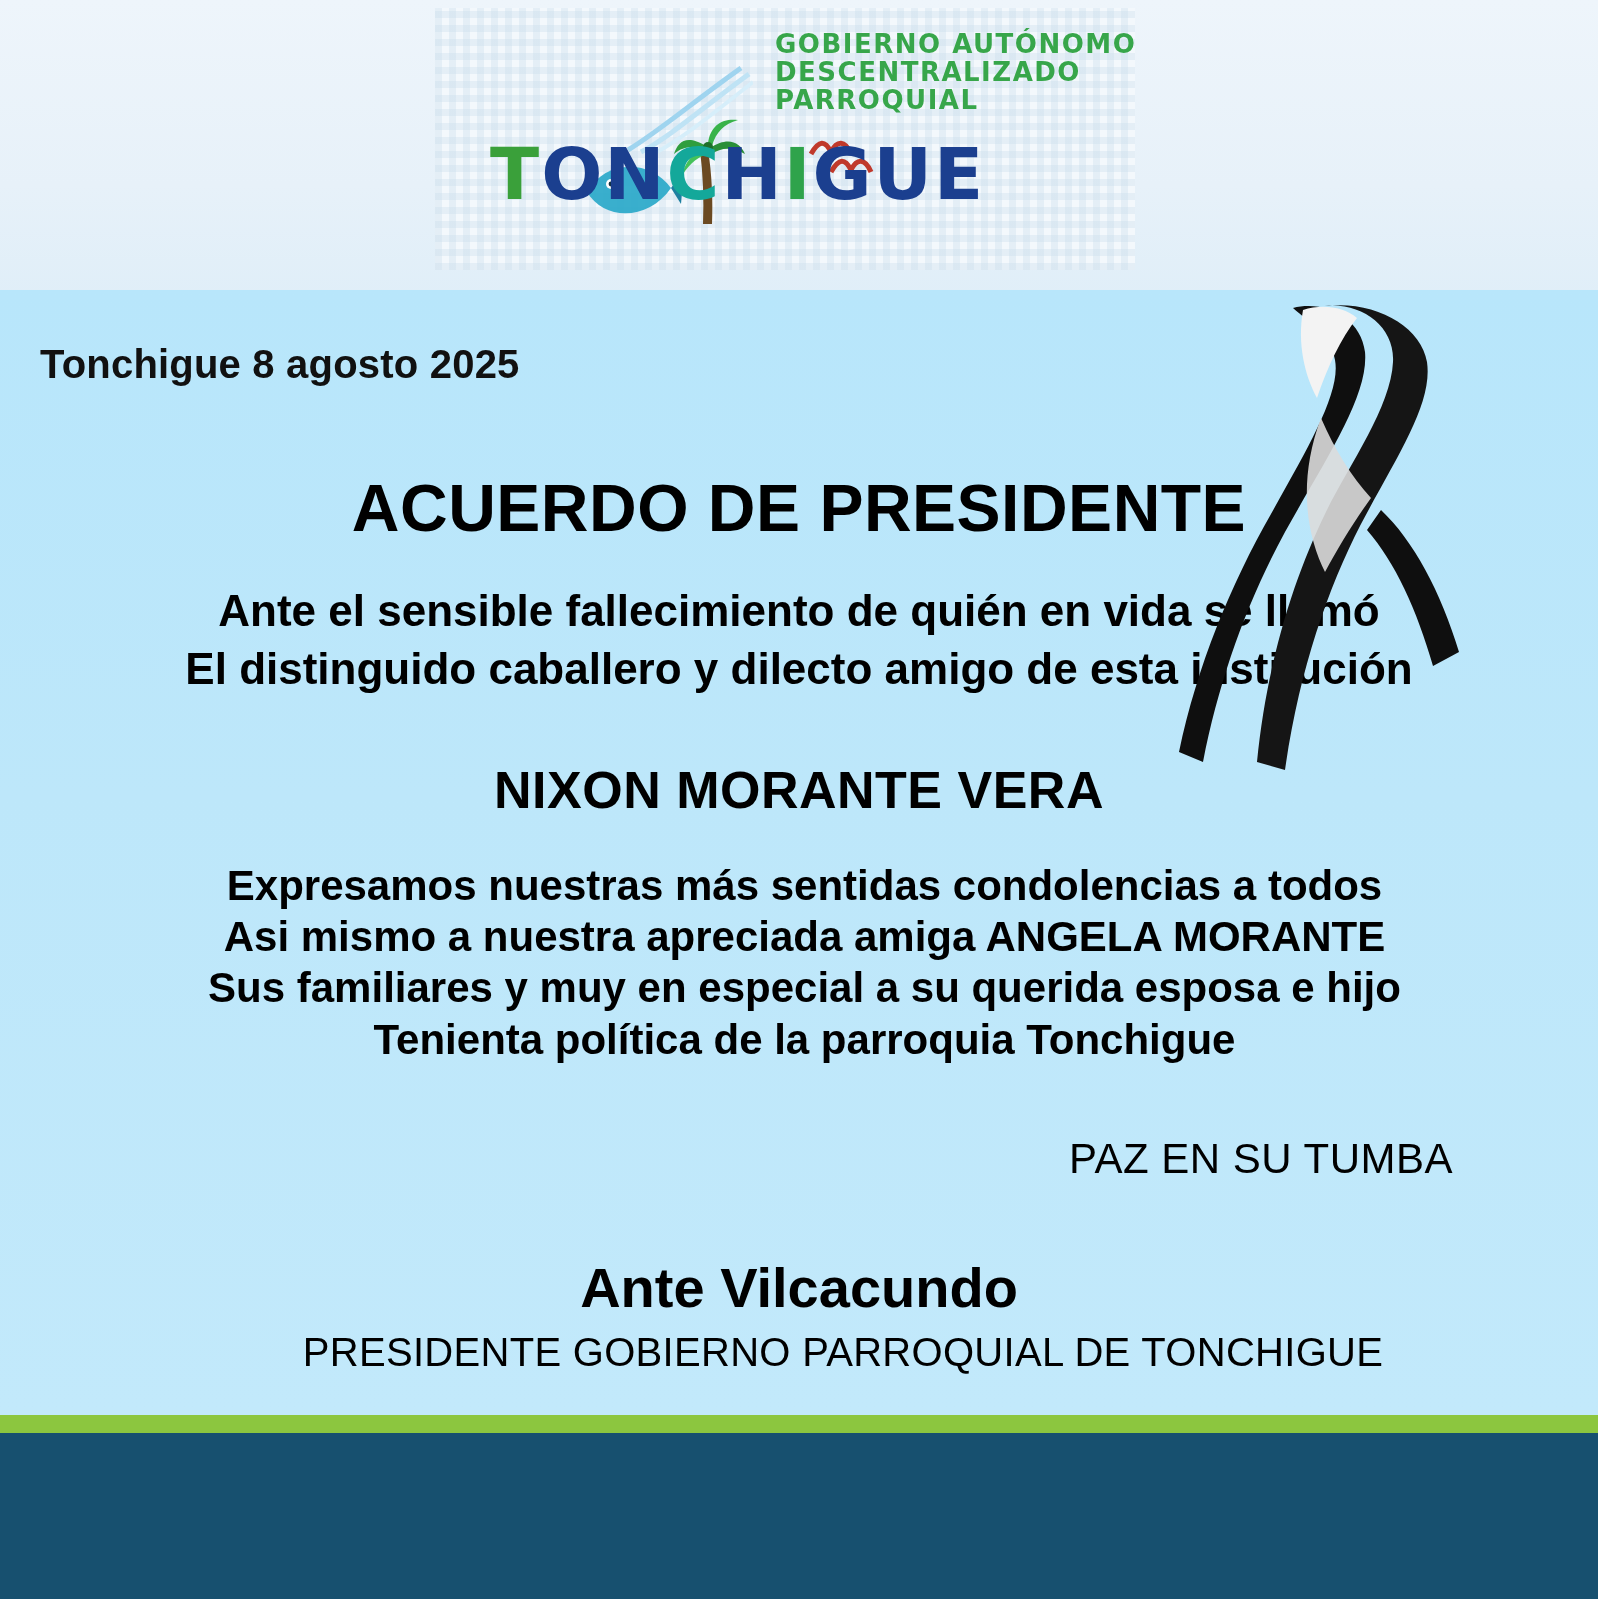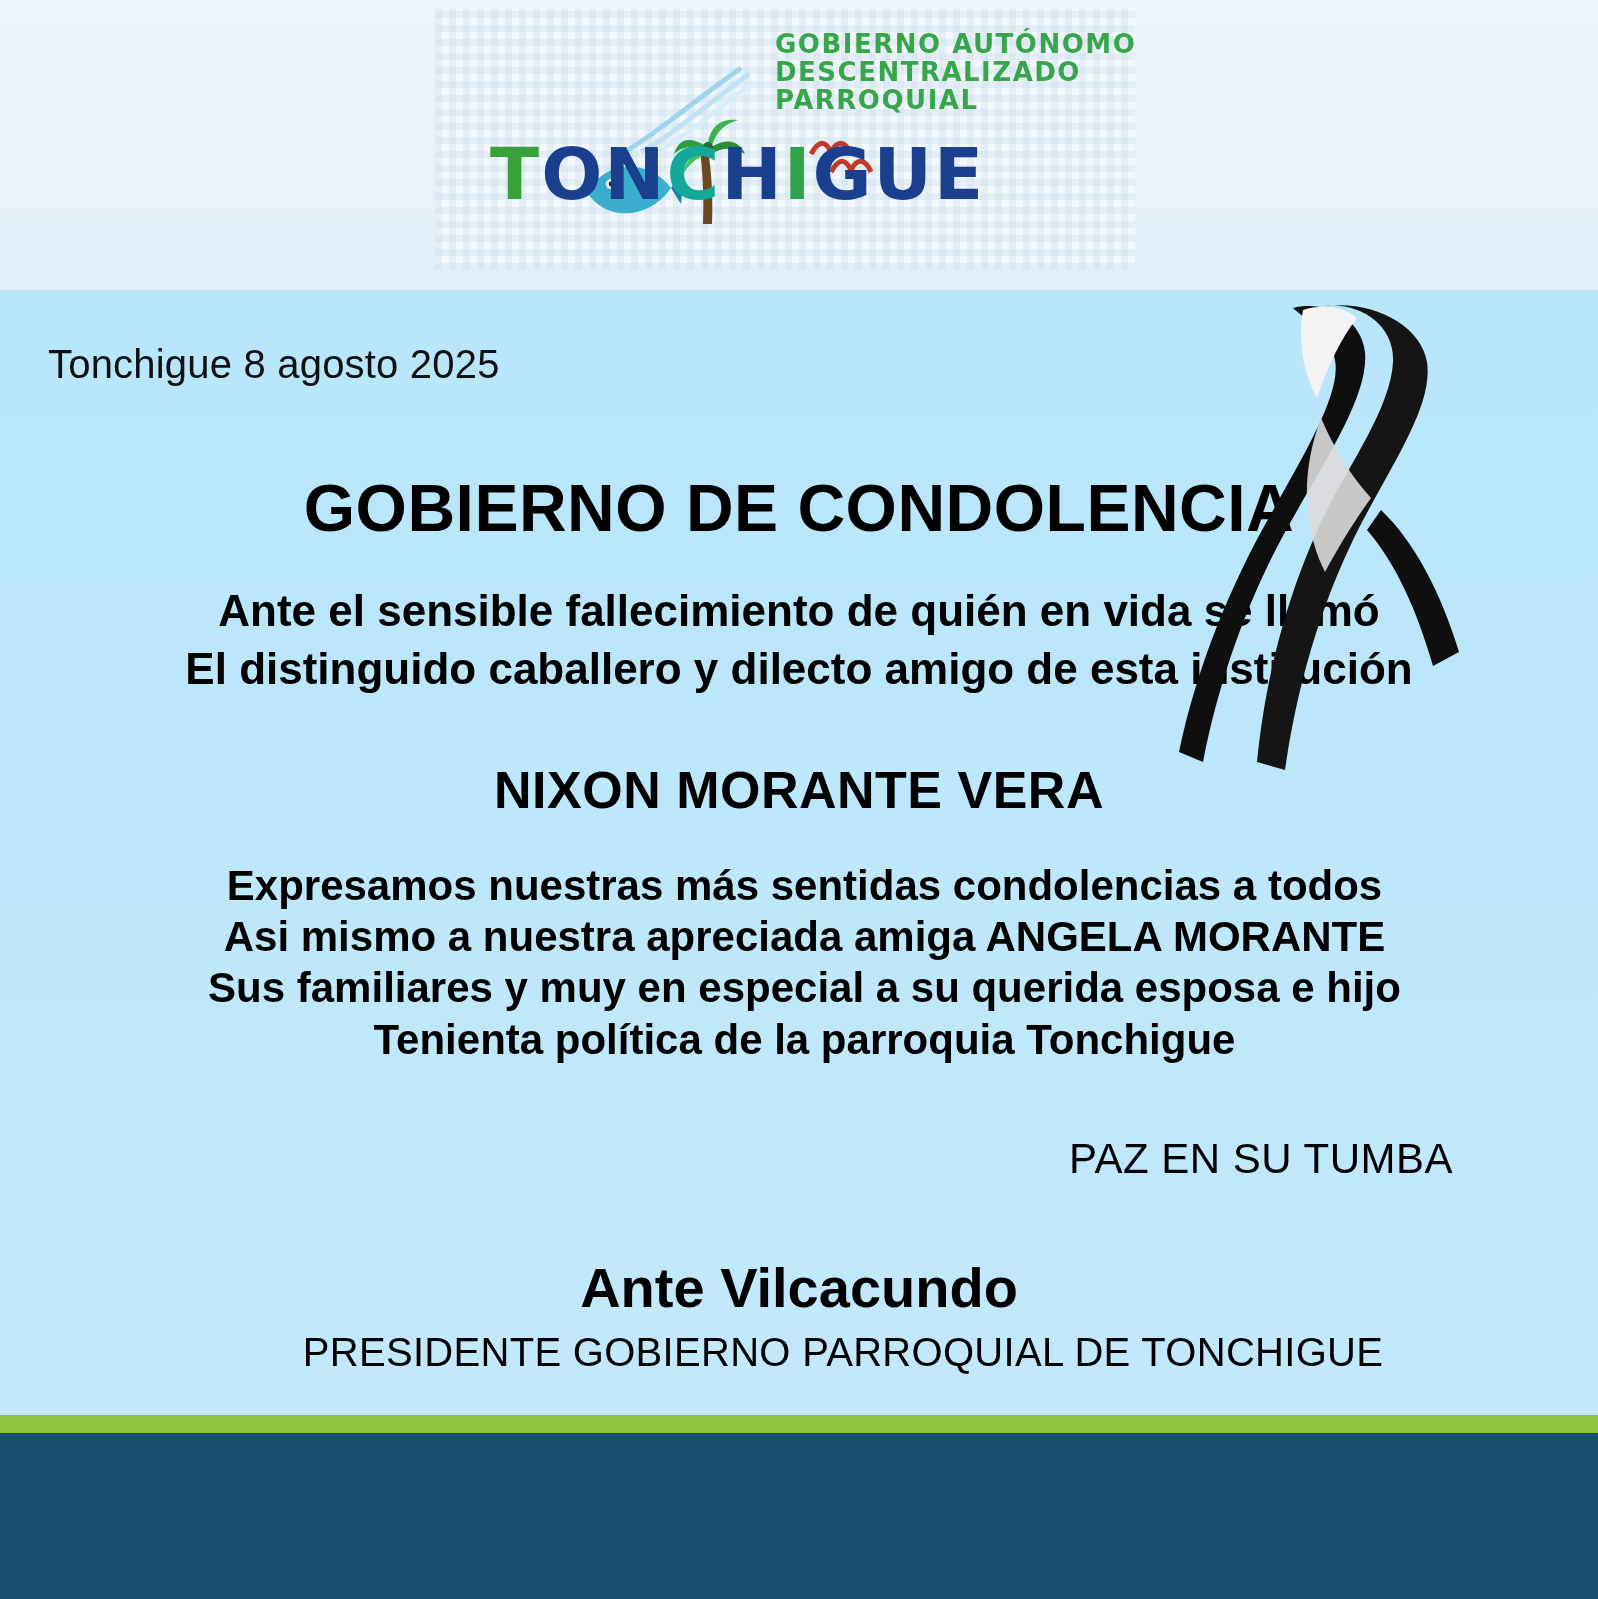--- a/index.html
+++ b/index.html
@@ -120,25 +120,25 @@
     position: absolute;
     left: 1175px;
     top: 10px;
     width: 290px;
     height: 480px;
     z-index: 5;
   }
 
   .date {
     position: absolute;
-    left: 48px;
+    left: 40px;
     top: 52px;
     font-size: 40px;
     color: #111;
-    font-weight: normal;
+    font-weight: bold;
     letter-spacing: 0.2px;
   }
 
   .title {
     position: absolute;
     left: 0;
     top: 180px;
     width: 1598px;
     text-align: center;
     font-size: 66px;
@@ -294,21 +294,21 @@
     <svg class="ribbon" viewBox="0 0 290 480">
       <path d="M118 8 C 150 0, 186 18, 190 52 C 194 96, 150 160, 110 232 C 72 302, 44 380, 28 462 L 4 452 C 22 366, 56 284, 96 214 C 134 146, 166 92, 160 60 C 156 36, 134 22, 118 8 Z" fill="#0f0f0f"></path>
       <path d="M150 6 C 186 2, 220 26, 218 62 C 216 108, 172 168, 150 214 C 120 276, 92 360, 82 462 L 110 470 C 124 372, 152 290, 186 224 C 222 156, 258 104, 252 62 C 246 26, 200 0, 150 6 Z" fill="#151515"></path>
       <path d="M128 10 C 146 4, 168 6, 182 18 C 166 38, 152 68, 142 98 C 130 76, 122 44, 128 10 Z" fill="#f3f3f3"></path>
       <path d="M146 118 C 160 150, 176 176, 196 198 C 180 220, 164 246, 150 272 C 132 236, 122 182, 146 118 Z" fill="#dcdcdc" opacity="0.9"></path>
       <path d="M206 210 C 238 240, 266 292, 284 352 L 258 366 C 242 310, 220 262, 192 230 Z" fill="#0f0f0f"></path>
     </svg>
 
     <div class="date">Tonchigue 8 agosto 2025</div>
 
-    <div class="title">GOBIERNO DE CONDOLENCIA</div>
+    <div class="title">ACUERDO DE PRESIDENTE</div>
 
     <div class="lead">
       <div class="l1">Ante el sensible fallecimiento de quién en vida se llamó</div>
       <div class="l2">El distinguido caballero y dilecto amigo de esta institución</div>
     </div>
 
     <div class="deceased">NIXON MORANTE VERA</div>
 
     <div class="paragraph">
       <div>Expresamos nuestras más sentidas condolencias a  todos</div>

